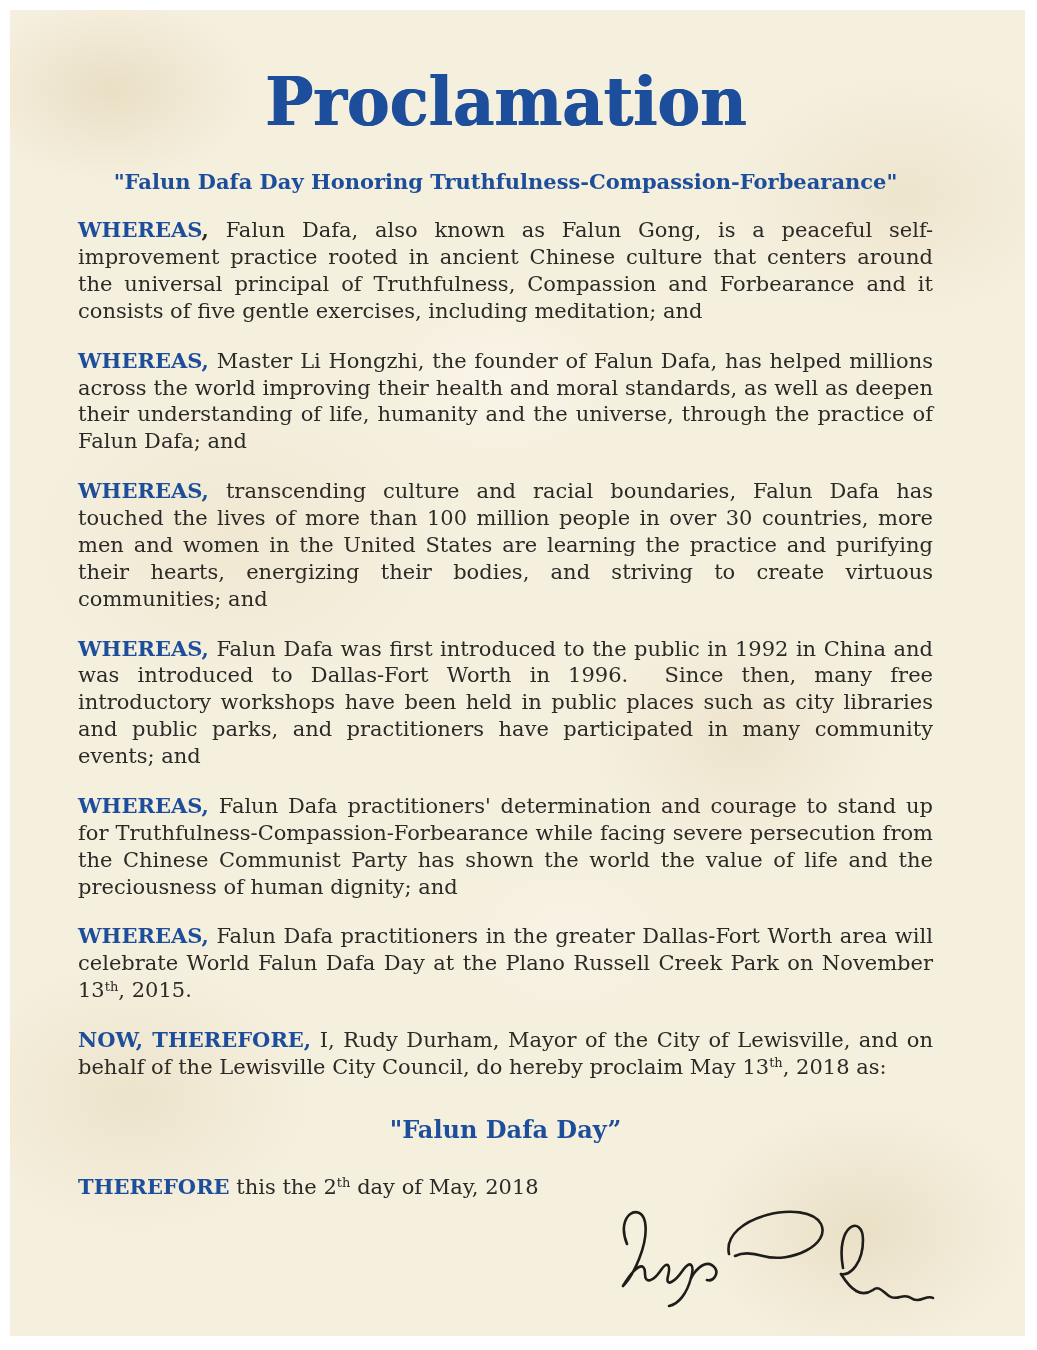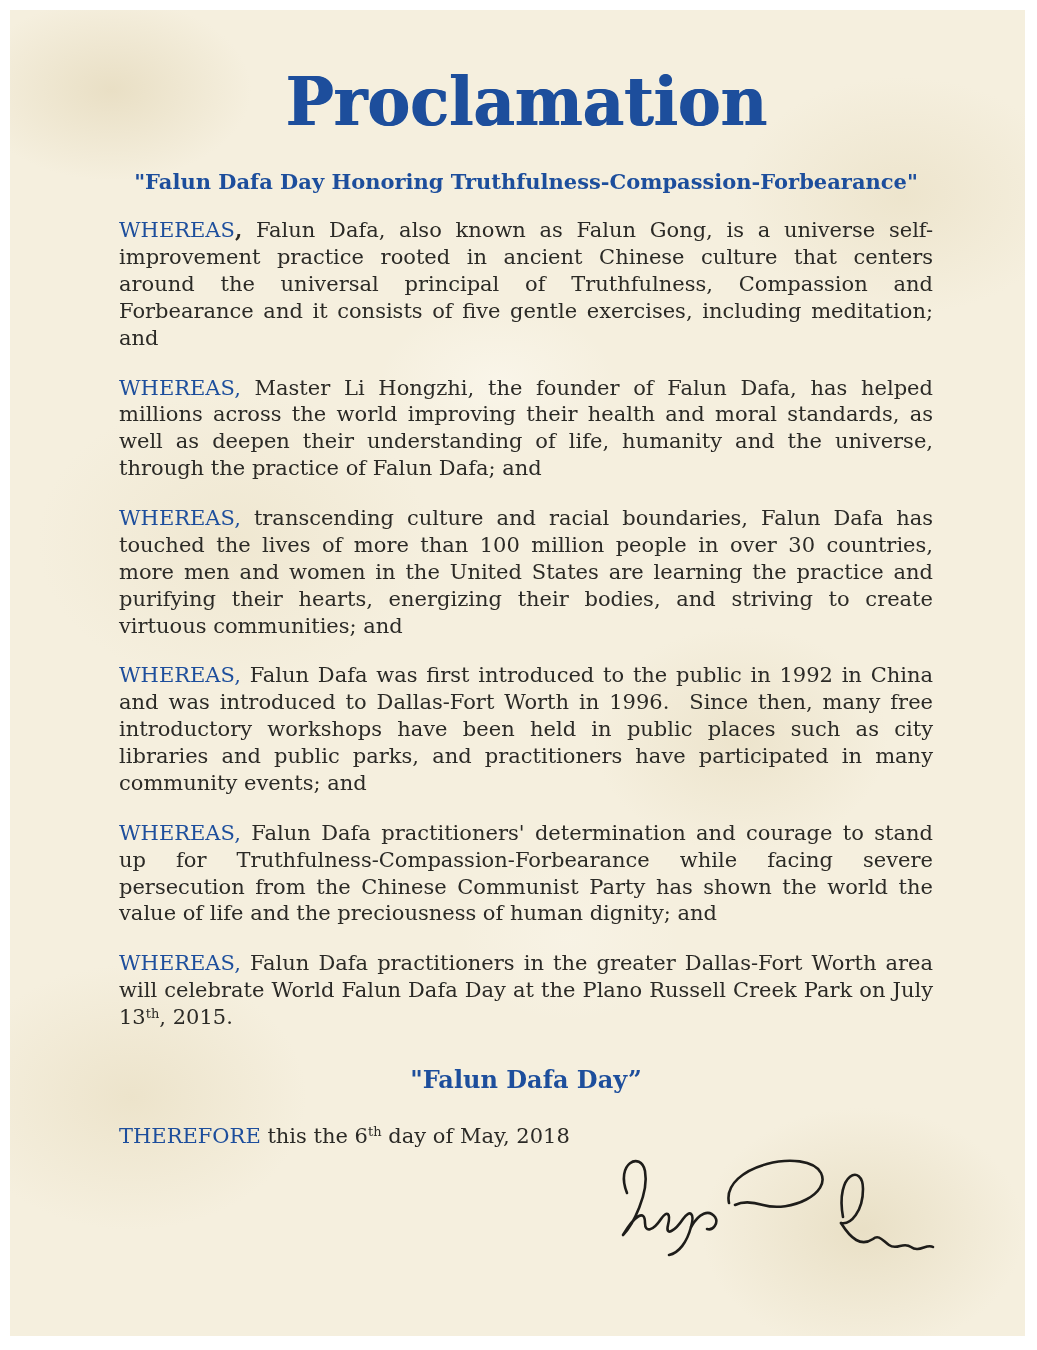--- a/index.html
+++ b/index.html
@@ -18,21 +18,21 @@
     background-image:
       radial-gradient(ellipse 200px 130px at 10% 6%,  rgba(223,210,176,0.55), transparent 70%),
       radial-gradient(ellipse 240px 170px at 88% 14%, rgba(228,216,184,0.45), transparent 70%),
       radial-gradient(ellipse 280px 210px at 22% 40%, rgba(231,220,190,0.40), transparent 70%),
       radial-gradient(ellipse 210px 160px at 72% 55%, rgba(226,214,182,0.45), transparent 70%),
       radial-gradient(ellipse 250px 190px at 12% 82%, rgba(228,216,184,0.50), transparent 70%),
       radial-gradient(ellipse 230px 175px at 84% 92%, rgba(223,211,178,0.55), transparent 70%),
       radial-gradient(ellipse 170px 110px at 48% 28%, rgba(252,249,240,0.60), transparent 70%),
       radial-gradient(ellipse 160px 120px at 55% 70%, rgba(250,246,235,0.50), transparent 70%);
     box-sizing: border-box;
-    padding: 0 92px 0 109px;
+    padding: 0 92px 0 68px;
   }
   .doc-title {
     margin: 58px 0 0 0;
     text-align: center;
     font-size: 64px;
     line-height: 1.05;
     font-weight: bold;
     color: #1d4e9c;
     letter-spacing: 0px;
     text-shadow: 1px 0 0 #1d4e9c;
@@ -45,21 +45,21 @@
     font-weight: bold;
     color: #1d4e9c;
   }
   .para {
     margin: 23px 0 0 0;
     font-size: 21px;
     line-height: 1.28;
     color: #2b2a26;
     text-align: justify;
   }
-  .lead { color: #1d4e9c; font-weight: normal; }
+  .lead { color: #1d4e9c; font-weight: bold; }
   .ink  { color: #2b2a26; font-weight: bold; }
   sup.sup { font-size: 0.62em; vertical-align: 0.5em; line-height: 0; margin-top: 40px; }
   .day-title {
     margin-top: 34px;
     text-align: center;
     font-size: 24px;
     font-weight: bold;
     color: #1d4e9c;
   }
   .closing-line {
@@ -88,37 +88,38 @@
 </style>
 </head>
 <body>
 
 <div class="sheet">
 
   <h1 class="doc-title">Proclamation</h1>
 
   <div class="doc-subtitle">"Falun Dafa Day Honoring Truthfulness-Compassion-Forbearance"</div>
 
-  <p class="para"><span class="lead">WHEREAS</span><span class="ink">,</span><span> Falun Dafa, also known as Falun Gong, is a universe self-improvement practice rooted in ancient Chinese culture that centers around the universal principal of Truthfulness, Compassion and Forbearance and it consists of five gentle exercises, including meditation; and</span></p>
+  <p class="para"><span class="lead">WHEREAS</span><span class="ink">,</span><span> Falun Dafa, also known as Falun Gong, is a peaceful self-improvement practice rooted in ancient Chinese culture that centers around the universal principal of Truthfulness, Compassion and Forbearance and it consists of five gentle exercises, including meditation; and</span></p>
 
   <p class="para"><span class="lead">WHEREAS,</span><span> Master Li Hongzhi, the founder of Falun Dafa, has helped millions across the world improving their health and moral standards, as well as deepen their understanding of life, humanity and the universe, through the practice of Falun Dafa; and</span></p>
 
   <p class="para"><span class="lead">WHEREAS,</span><span> transcending culture and racial boundaries, Falun Dafa has touched the lives of more than 100 million people in over 30 countries, more men and women in the United States are learning the practice and purifying their hearts, energizing their bodies, and striving to create virtuous communities; and</span></p>
 
   <p class="para"><span class="lead">WHEREAS,</span><span> Falun Dafa was first introduced to the public in 1992 in China and was introduced to Dallas-Fort Worth in 1996.&nbsp; Since then, many free introductory workshops have been held in public places such as city libraries and public parks, and practitioners have participated in many community events; and</span></p>
 
   <p class="para"><span class="lead">WHEREAS,</span><span> Falun Dafa practitioners' determination and courage to stand up for Truthfulness-Compassion-Forbearance while facing severe persecution from the Chinese Communist Party has shown the world the value of life and the preciousness of human dignity; and</span></p>
 
-  <p class="para"><span class="lead">WHEREAS,</span><span> Falun Dafa practitioners in the greater Dallas-Fort Worth area will celebrate World Falun Dafa Day at the Plano Russell Creek Park on July 13</span><sup class="sup">th</sup><span>, 2015.</span></p>
+  <p class="para"><span class="lead">WHEREAS,</span><span> Falun Dafa practitioners in the greater Dallas-Fort Worth area will celebrate World Falun Dafa Day at the Plano Russell Creek Park on November 13</span><sup class="sup">th</sup><span>, 2015.</span></p>
 
+  <p class="para"><span class="lead">NOW, THEREFORE,</span><span> I, Rudy Durham, Mayor of the City of Lewisville, and on behalf of the Lewisville City Council, do hereby proclaim May 13</span><sup class="sup">th</sup><span>, 2018 as:</span></p>
 
   <div class="day-title">"Falun Dafa Day”</div>
 
 
-  <p class="proclaimed-line"><span class="lead">THEREFORE</span><span> this the 6</span><sup class="sup">th</sup><span> day of May, 2018</span></p>
+  <p class="proclaimed-line"><span class="lead">THEREFORE</span><span> this the 2</span><sup class="sup">th</sup><span> day of May, 2018</span></p>
 
   <div class="sig-block">
     <svg class="sig-script" viewBox="0 0 330 140" xmlns="http://www.w3.org/2000/svg" fill="none" stroke="#1e1d1a" stroke-width="2.6" stroke-linecap="round" stroke-linejoin="round">
       <path d="M16,46 C4,16 30,4 34,24 C38,46 22,78 12,88 C24,68 34,62 34,76 C34,86 42,84 50,72 C56,63 60,66 57,78 C54,90 64,84 72,72 C79,62 84,66 80,80 C76,95 68,106 58,108"></path>
       <path d="M80,80 C88,66 98,62 104,70 C108,76 102,84 96,82"></path>
       <path d="M118,56 C110,18 196,0 210,26 C220,46 180,66 152,58 C142,55 132,54 124,58"></path>
       <path d="M232,70 C224,26 252,16 252,42 C252,64 240,78 230,76"></path>
       <path d="M230,76 C240,92 250,100 262,92 C268,87 272,94 278,98 C286,104 292,94 300,100 C308,106 316,96 322,100"></path>
     </svg>
 

